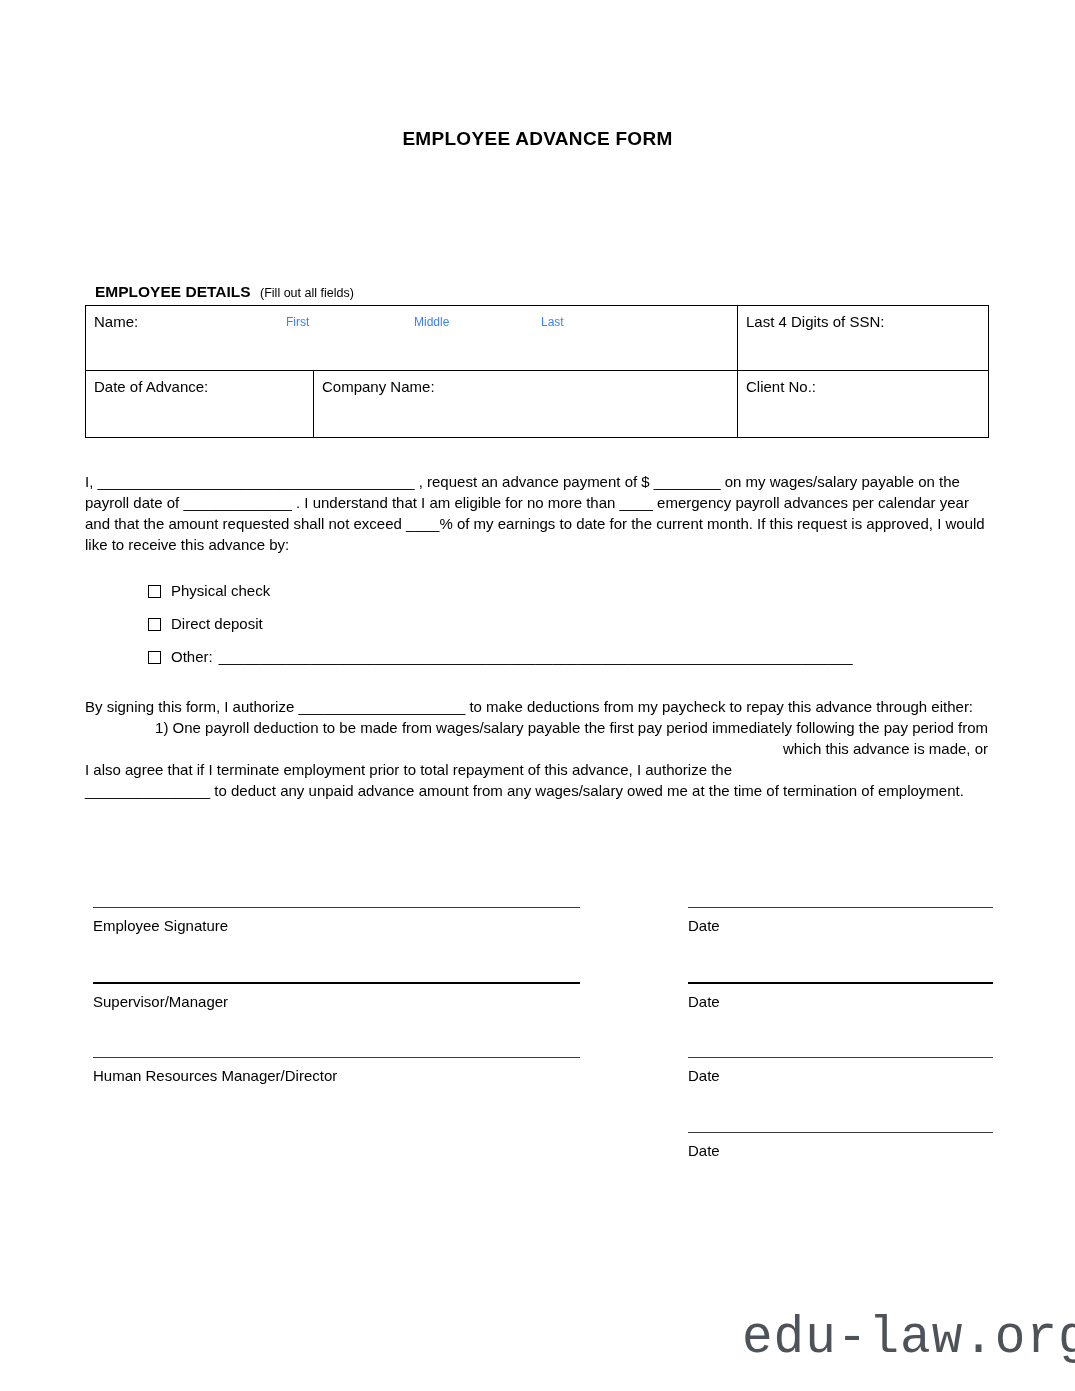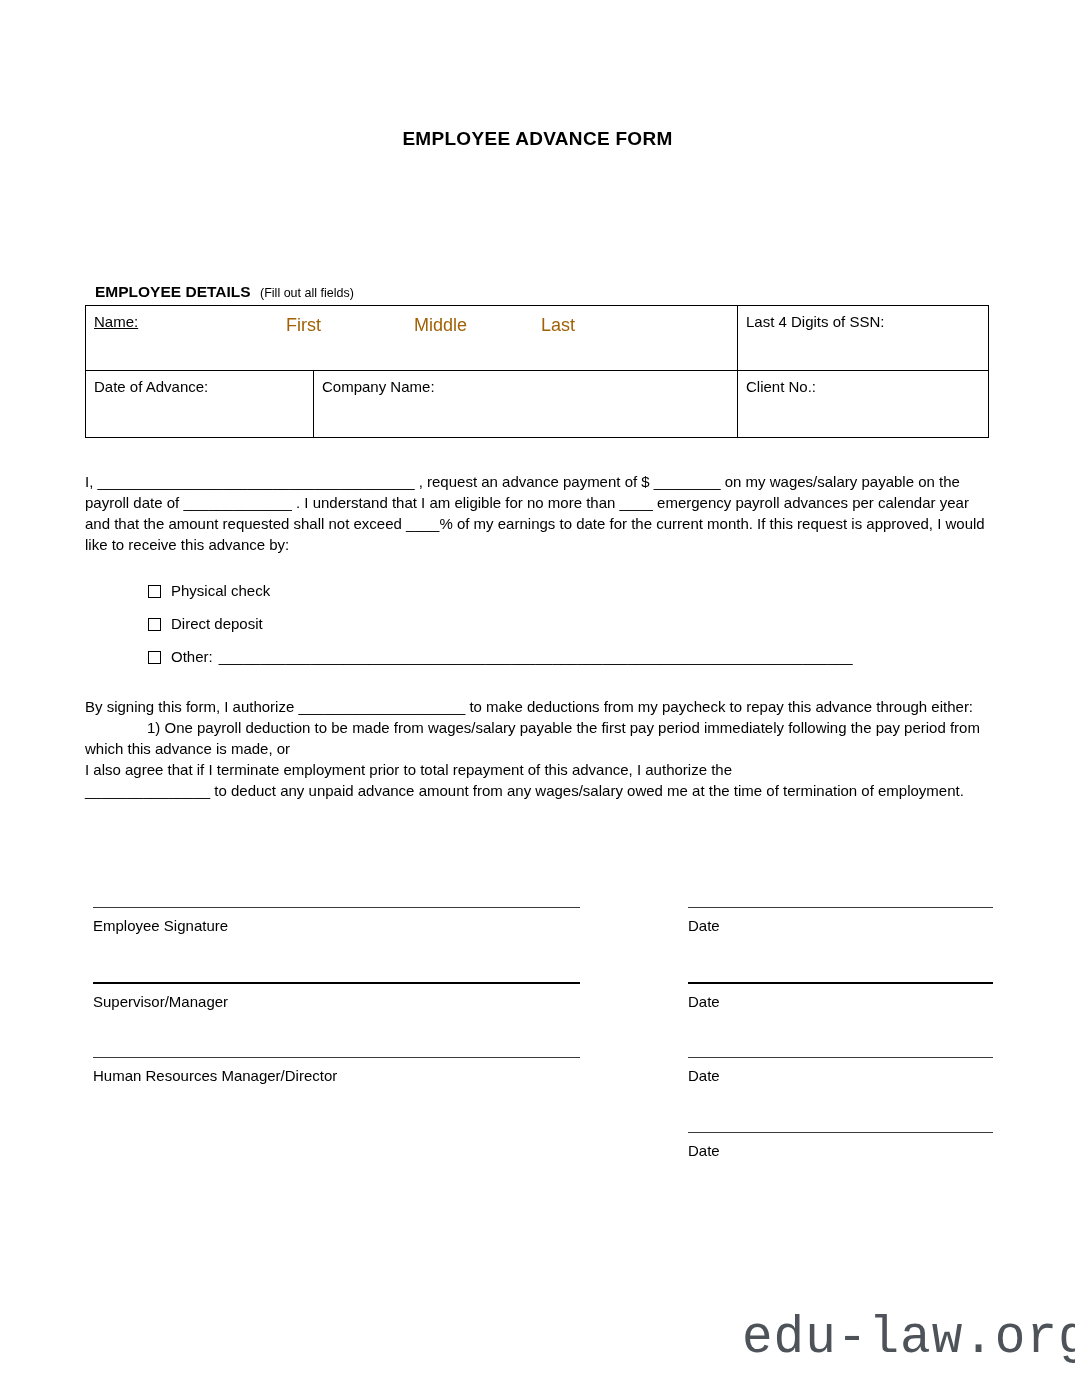--- a/index.html
+++ b/index.html
@@ -40,22 +40,22 @@
     margin-top: 3px;
   }
   .details-table td {
     border: 1.5px solid #000;
     vertical-align: top;
     padding: 7px 8px;
     font-size: 15px;
   }
   .details-table tr.r1 td { height: 50px; }
   .details-table tr.r2 td { height: 52px; }
-  .name-cell { position: relative; text-decoration: underline; }
-  .sub { position: absolute; top: 9px; font-size: 18px; color: #a16207; }
+  .name-cell { position: relative; }
+  .sub { position: absolute; top: 9px; font-size: 12px; color: #3b82f6; }
   .sub-first  { left: 200px; }
   .sub-middle { left: 328px; }
   .sub-last   { left: 455px; }
 
   .para {
     margin: 0;
     font-size: 15px;
     line-height: 21px;
   }
   .request-para { margin-top: 33px; }
@@ -75,21 +75,21 @@
     border: 1.5px solid #000;
     display: inline-block;
     margin-right: 10px;
     flex: none;
     background: #fff;
     cursor: pointer;
   }
   .cb-line { margin-left: 6px; white-space: nowrap; }
 
   .auth-block { margin-top: 29px; }
-  .indent { text-indent: 62px; }
+  .indent { text-indent: 62px; text-align: right; }
 
   .sig-block { margin-top: 106px; }
   .sig-row { position: relative; height: 75px; }
   .sig-cell {
     position: absolute;
     top: 0;
     border-top: 1px solid #3a3a3a;
     padding-top: 9px;
     font-size: 15px;
   }

